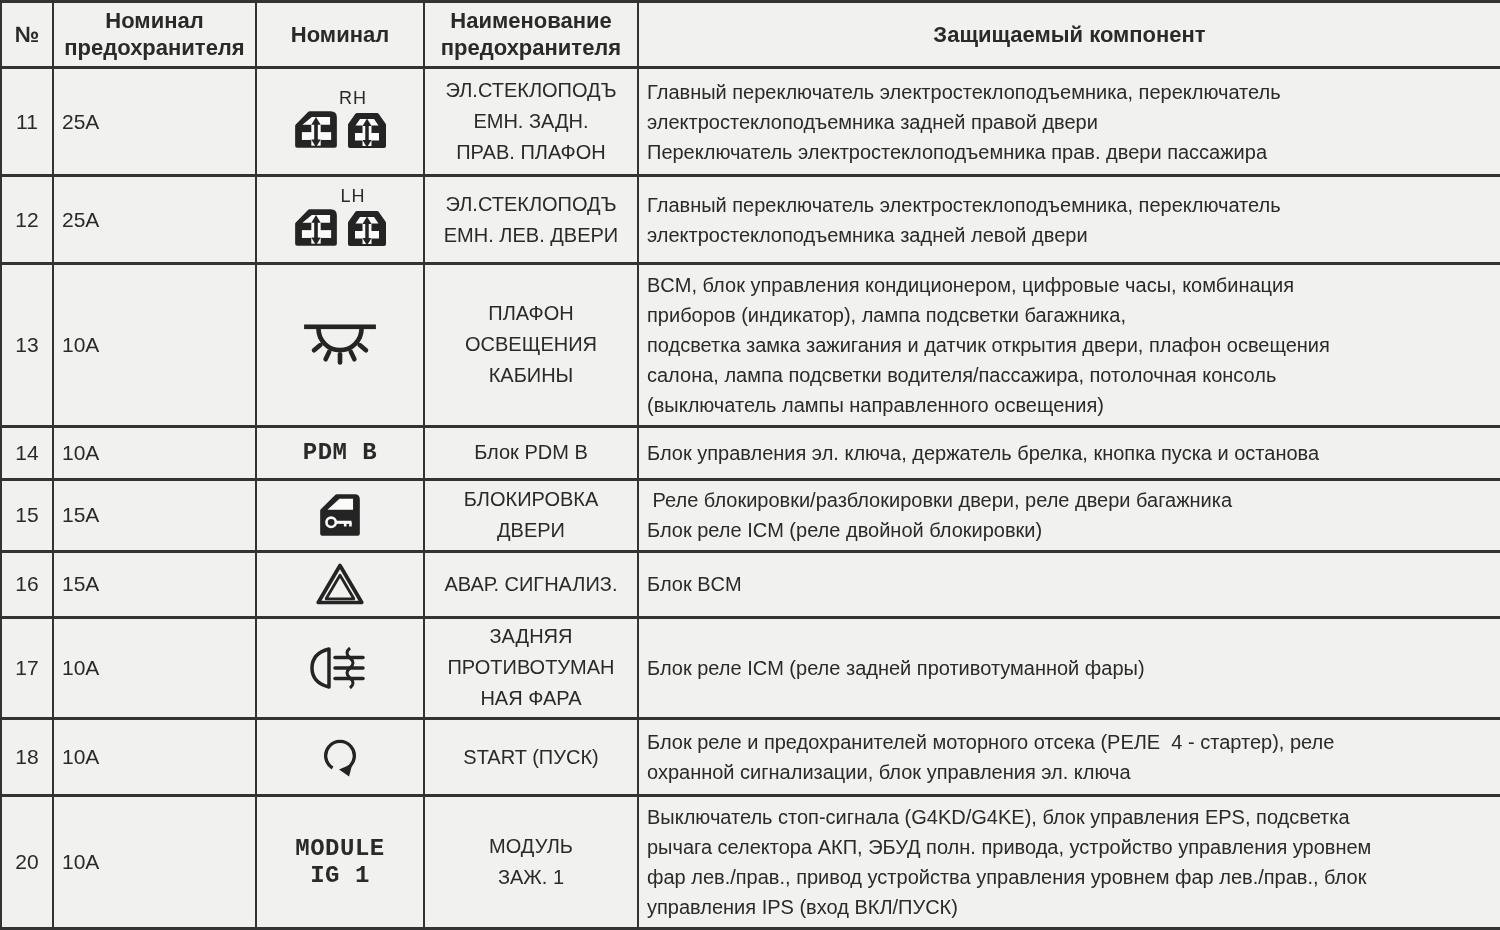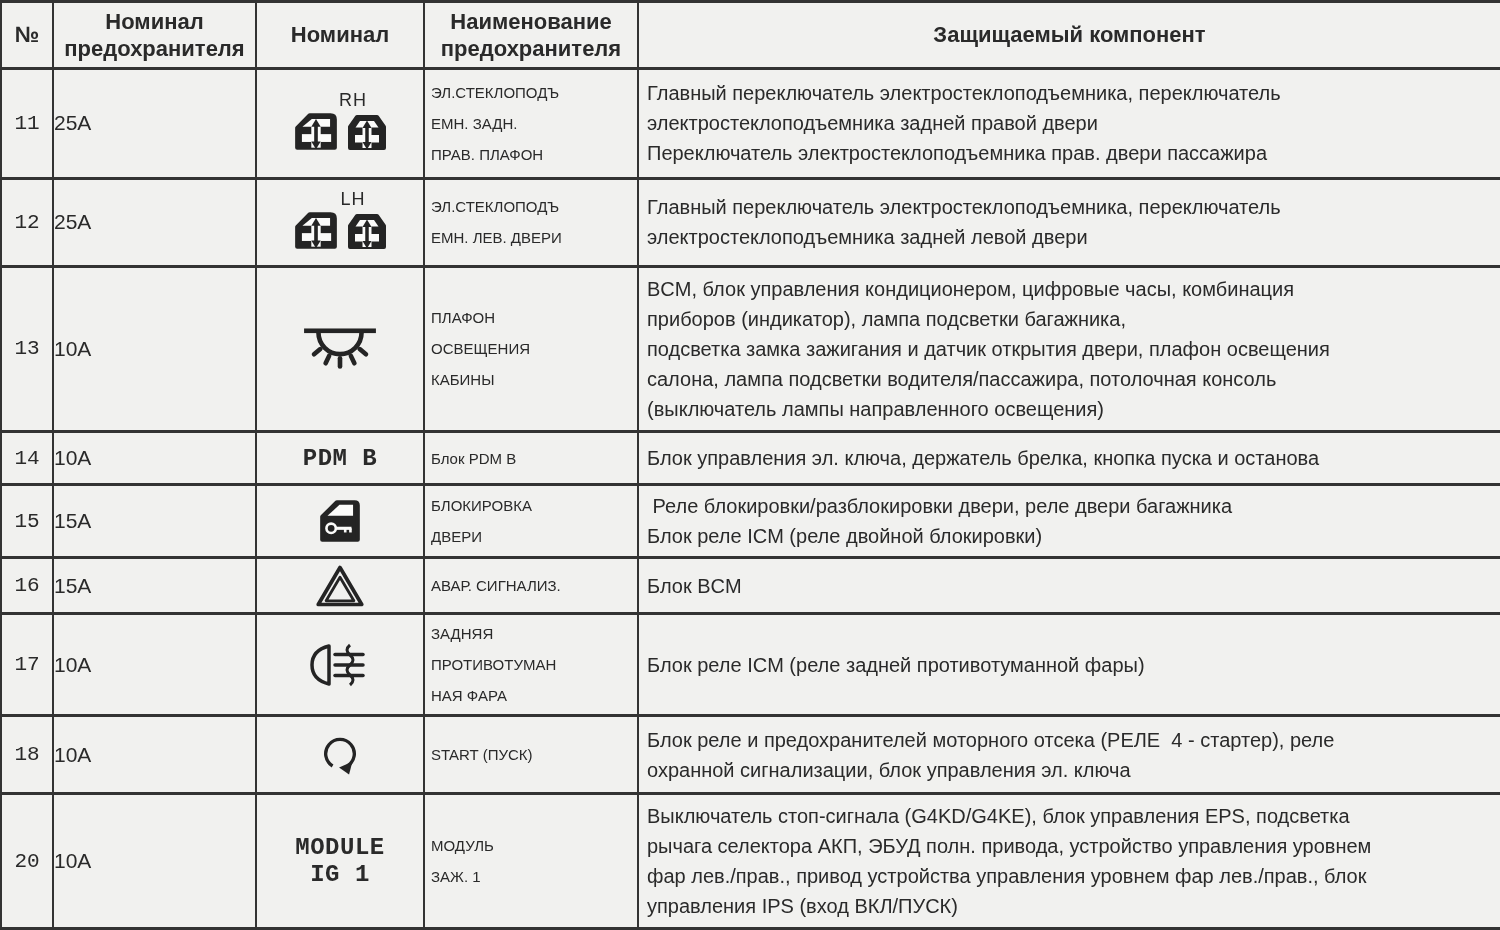--- a/index.html
+++ b/index.html
@@ -8,27 +8,27 @@
     background:#f1f1ef;color:#2a2a2a;
     font-family:"Liberation Sans", sans-serif;
   }
   table{
     border-collapse:collapse;table-layout:fixed;
     width:1500px;height:930px;background:#f1f1ef;
   }
   td,th{
     border-left:2px solid #333;border-right:2px solid #333;
     border-top:3px solid #333;border-bottom:3px solid #333;
-    overflow:hidden;vertical-align:middle;padding:0;
+    overflow:hidden;vertical-align:middle;padding:8px;
   }
   th{font-size:22px;font-weight:bold;text-align:center;line-height:27px;padding:2px;}
-  td.c-num{text-align:center;font-size:21px;font-family:Liberation Mono, monospace;}
+  td.c-num{text-align:center;font-size:21px;}
   td.c-rating{text-align:left;font-size:21px;}
   td.c-symbol{text-align:center;}
-  td.c-name{text-align:left;font-size:15px;padding:2px 6px;}
+  td.c-name{text-align:center;font-size:20px;padding:2px 6px;}
   .name-line{line-height:31px;}
   td.c-comp{font-size:20px;padding:4px 8px;text-align:left;}
   .comp-line{line-height:30px;white-space:pre;}
   .symbol-text{font-weight:bold;font-size:24px;line-height:27px;letter-spacing:0.5px;font-family:Liberation Mono, monospace;}
   .winpair{display:inline-block;}
   .winlabel{font-size:18px;line-height:19px;text-align:center;padding-left:26px;letter-spacing:1px;}
   .winicons{display:flex;align-items:flex-end;gap:5px;justify-content:center;}
   svg{display:block;margin:0 auto;}
   .winicons svg{display:inline-block;margin:0;}
 </style>

